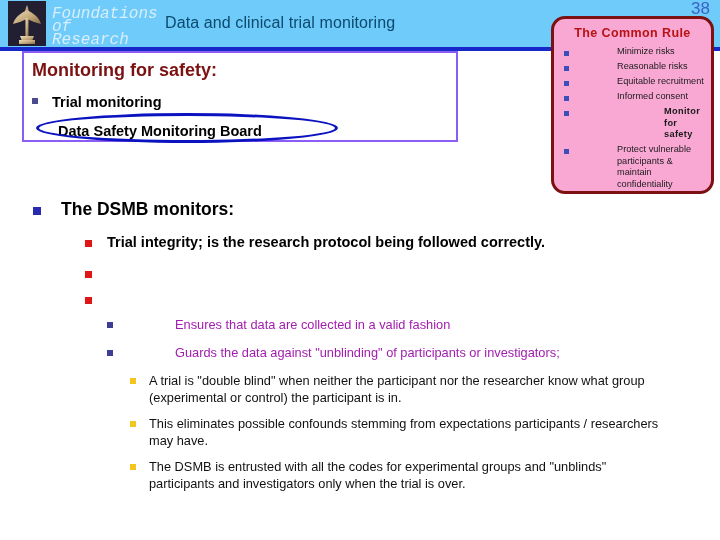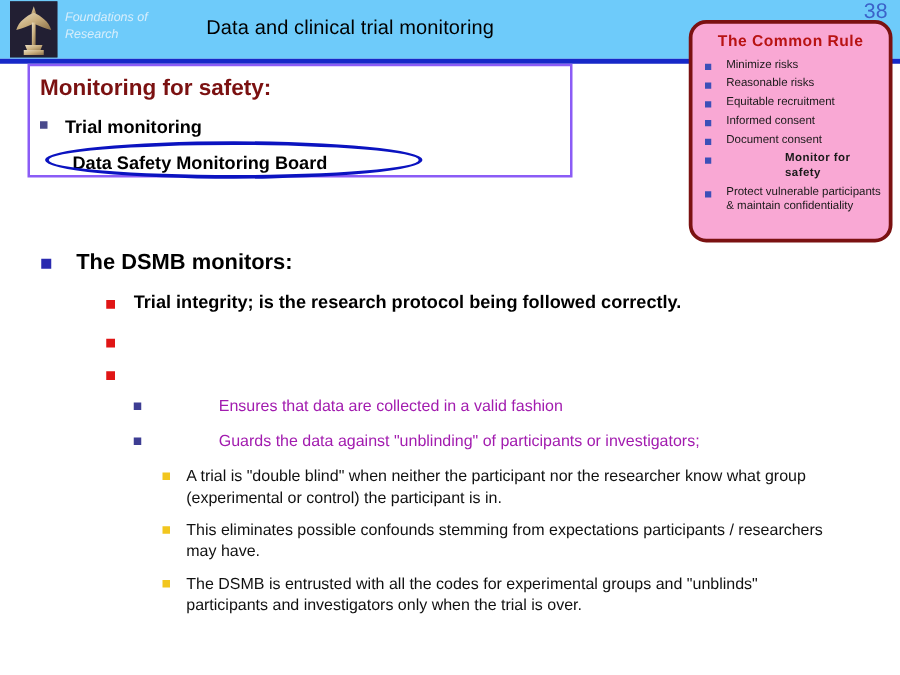--- a/index.html
+++ b/index.html
@@ -31,31 +31,31 @@
   }
   #logo-statue {
     position: absolute;
     left: 0; top: 0;
     width: 38px; height: 45px;
   }
   #header-subtitle {
     position: absolute;
     left: 52px; top: 8px;
     width: 110px;
-    font-size: 10px;
+    font-size: 16px;
     font-style: italic;
     color: #D7EEFB;
     line-height: 13px;
-    font-family: Liberation Sans, sans-serif;
+    font-family: Liberation Mono, monospace;
   }
   #header-title {
     position: absolute;
     left: 165px; top: 14px;
     font-size: 16px;
-    color: #000000;
+    color: #0c4a6e;
     letter-spacing: 0.1px;
     font-family: "Liberation Sans", sans-serif;
   }
   #page-number {
     position: absolute;
     right: 10px; top: -1px;
     font-size: 17px;
     color: #3b62c9;
     font-family: "Liberation Sans", sans-serif;
   }
@@ -138,20 +138,21 @@
   #cr-list {
     margin: 6px 0 0 0;
     padding: 0;
     list-style: none;
   }
   .cr-item {
     display: flex;
     align-items: flex-start;
     padding: 0 6px 0 10px;
     margin-bottom: 3.5px;
+    gap: 36px;
   }
   .cr-bullet {
     width: 5px; height: 5px;
     background: #3c4fb8;
     margin: 5px 12px 0 0;
     flex: 0 0 auto;
   }
   .cr-text {
     font-size: 9.2px;
     color: #1a1a1a;
@@ -300,24 +301,20 @@
     <li class="cr-item">
       <span class="cr-bullet"></span>
       <span class="cr-text">Equitable recruitment</span>
     </li>
     <li class="cr-item">
       <span class="cr-bullet"></span>
       <span class="cr-text">Informed consent</span>
     </li>
     <li class="cr-item">
       <span class="cr-bullet"></span>
-      <span class="cr-text">Document consent</span>
-    </li>
-    <li class="cr-item">
-      <span class="cr-bullet"></span>
       <span class="cr-text em">Monitor for safety</span>
     </li>
     <li class="cr-item">
       <span class="cr-bullet"></span>
       <span class="cr-text">Protect vulnerable participants &amp; maintain confidentiality</span>
     </li>
   </ul>
 </div>
 
 <div id="body-content">

